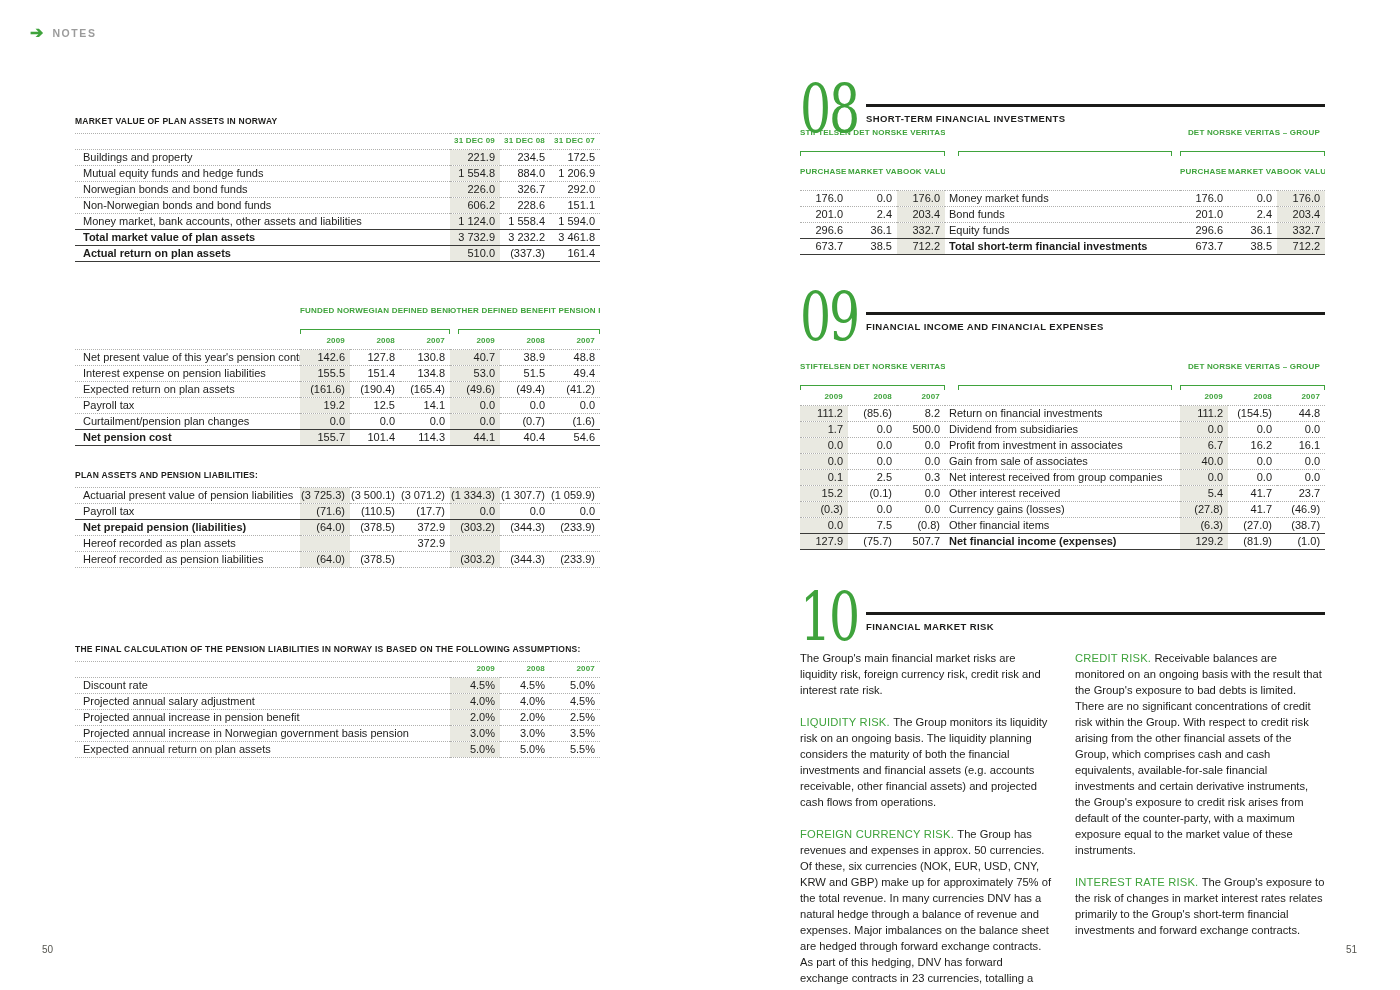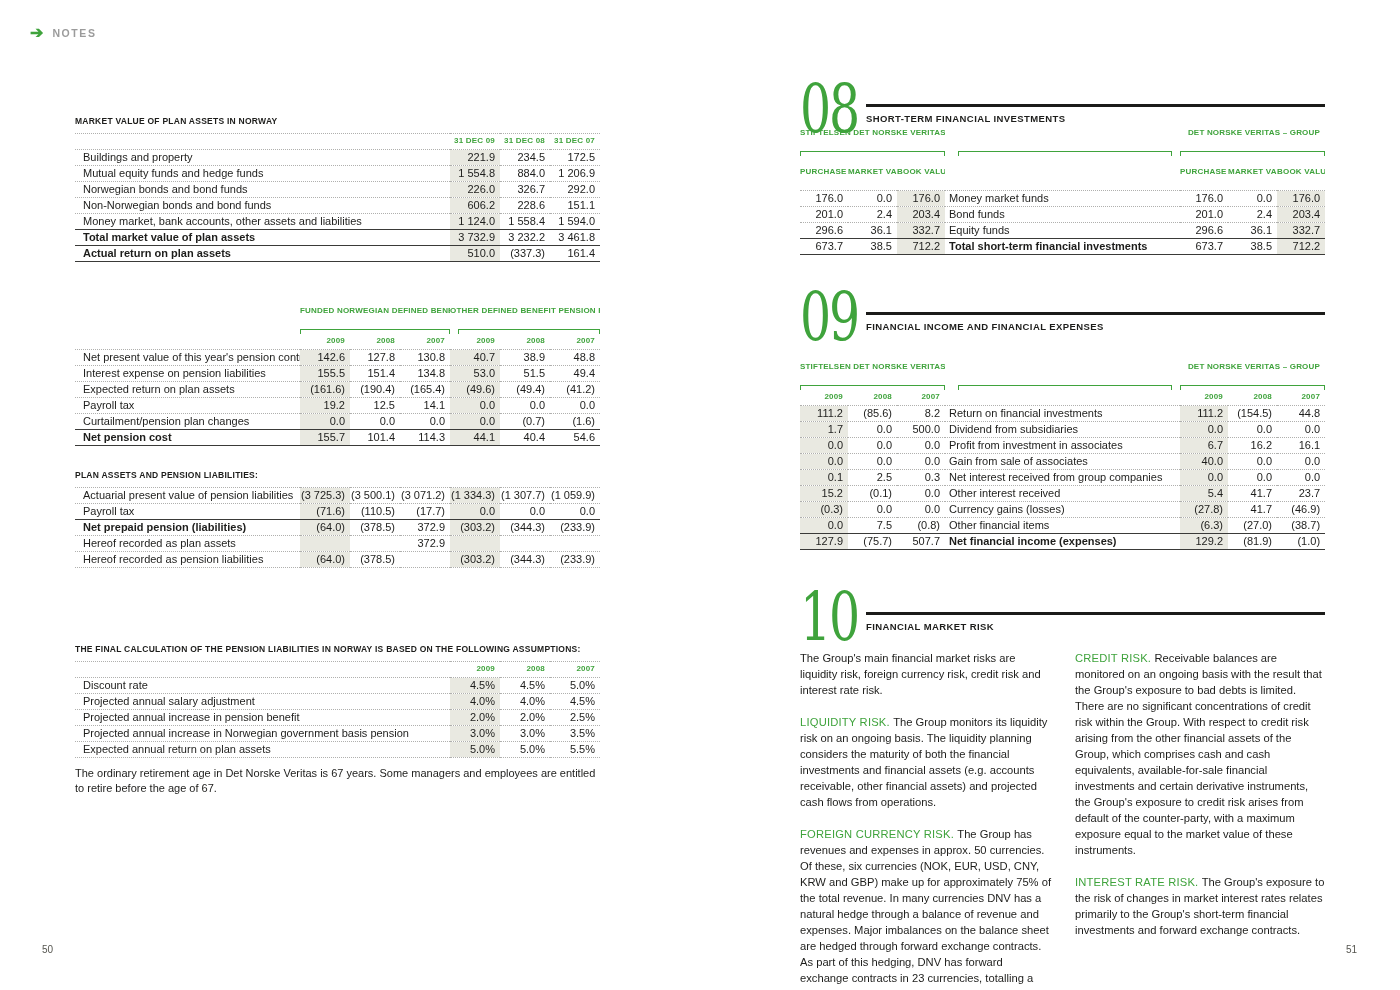--- a/index.html
+++ b/index.html
@@ -345,21 +345,20 @@
           <tr>
             <td class="lbl">Expected annual return on plan assets</td>
             <td class="num shade">5.0%</td>
             <td class="num">5.0%</td>
             <td class="num">5.5%</td>
           </tr>
         </tbody>
     </table>
   </section>
 
-  <p class="abs footnote" style="left:75px;top:766px;">The ordinary retirement age in Det Norske Veritas is 67 years. Some managers and employees are entitled to retire before the age of 67.</p>
 
   <div class="abs pgnum" style="left:42px;top:944px;">50</div>
 
   <div class="abs note" style="left:800px;top:80px;">
     <div class="numeral">08</div>
     <div class="nrule"></div>
     <div class="ntitle">SHORT-TERM FINANCIAL INVESTMENTS</div>
   </div>
 
   <section class="abs" style="left:800px;top:122px;">

